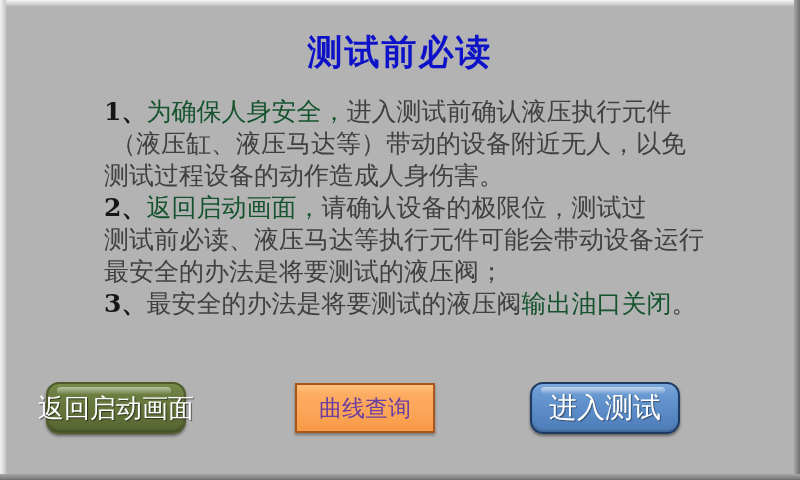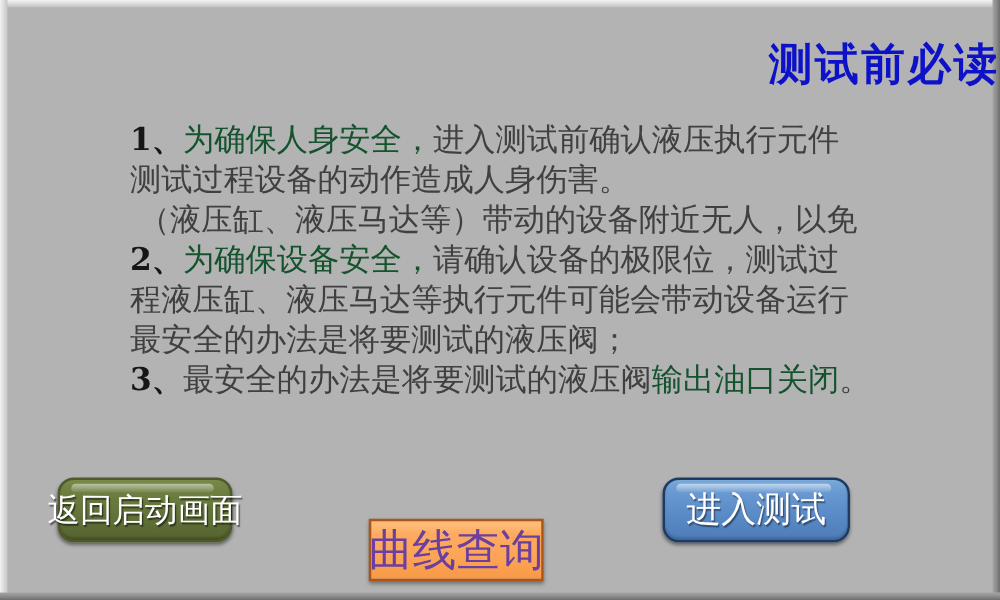--- a/index.html
+++ b/index.html
@@ -45,21 +45,21 @@
     width: 800px; height: 6px;
     background: linear-gradient(to top, #6e6e6e 0%, #8a8a8a 45%, #a6a6a6 100%);
   }
 
   
   #title {
     position: absolute;
     top: 32px;
     left: 0;
     width: 800px;
-    text-align: right;
+    text-align: center;
     color: #0d12c8;
     font-family: "DejaVu Serif", "Liberation Serif", serif;
     font-size: 35px;
     font-weight: bold;
     letter-spacing: 2px;
     line-height: 40px;
     white-space: nowrap;
   }
 
   
@@ -138,23 +138,22 @@
 
   
   #btn-curve {
     left: 295px;
     top: 5px;
     width: 140px;
     height: 50px;
     background: linear-gradient(to bottom, #ffc17c 0%, #fcab60 22%, #fca558 60%, #f79a46 100%);
     border: 2px solid #a8561c;
     color: #6b3fa0;
-    font-size: 35px;
+    font-size: 23px;
     box-shadow: 0 2px 3px rgba(0,0,0,0.35);
-    margin-top: 32px;
   }
   #btn-curve .btn-text {
     position: relative;
     z-index: 2;
   }
 
   
   #btn-enter {
     left: 530px;
     top: 4px;
@@ -190,24 +189,24 @@
 
   <div id="bevel-top"></div>
   <div id="bevel-left"></div>
   <div id="bevel-right"></div>
   <div id="bevel-bottom"></div>
 
   <div id="title" style="color: rgb(13, 18, 200);">测试前必读</div>
 
   <div id="notice-body">
       <div class="notice-line"><span class="seg-num">1、</span><span class="seg-red">为确保人身安全，</span><span class="seg-black">进入测试前确认液压执行元件</span></div>
+      <div class="notice-line indent"><span class="seg-black">（液压缸、液压马达等）带动的设备附近无人，以免</span></div>
       <div class="notice-line"><span class="seg-black">测试过程设备的动作造成人身伤害。</span></div>
-      <div class="notice-line indent"><span class="seg-black">（液压缸、液压马达等）带动的设备附近无人，以免</span></div>
-      <div class="notice-line"><span class="seg-num">2、</span><span class="seg-red">为确保设备安全，</span><span class="seg-black">请确认设备的极限位，测试过</span></div>
-      <div class="notice-line"><span class="seg-black">程液压缸、液压马达等执行元件可能会带动设备运行</span></div>
+      <div class="notice-line"><span class="seg-num">2、</span><span class="seg-red">返回启动画面，</span><span class="seg-black">请确认设备的极限位，测试过</span></div>
+      <div class="notice-line"><span class="seg-black">测试前必读、液压马达等执行元件可能会带动设备运行</span></div>
       <div class="notice-line"><span class="seg-black">最安全的办法是将要测试的液压阀；</span></div>
       <div class="notice-line"><span class="seg-num">3、</span><span class="seg-black">最安全的办法是将要测试的液压阀</span><span class="seg-red">输出油口关闭</span><span class="seg-black">。</span></div>
     </div>
 
   <div id="button-bar">
 
     <div class="btn" id="btn-back">
       <span class="btn-text">返回启动画面</span>
     </div>
 

